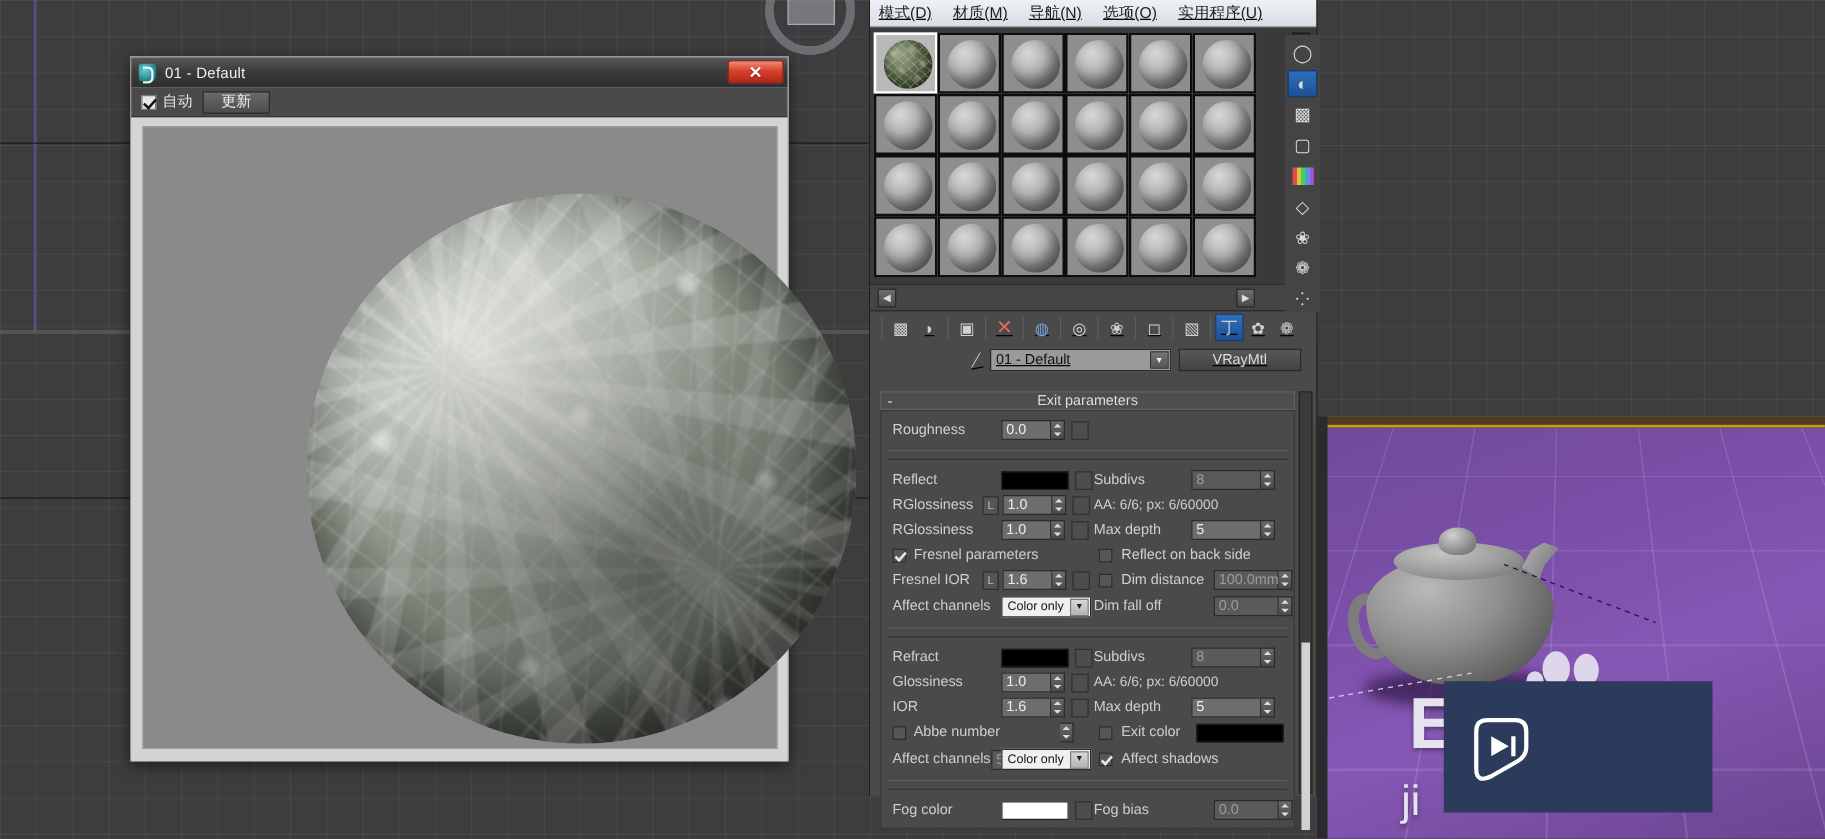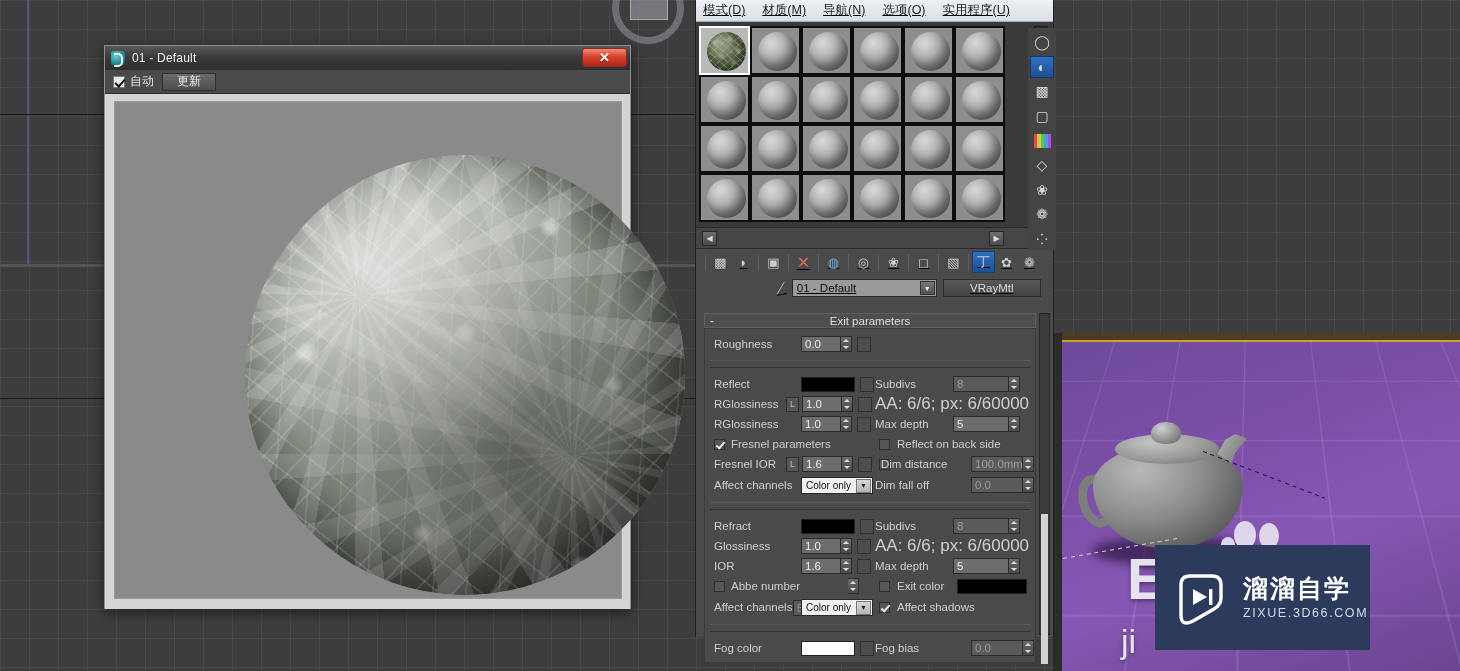--- a/index.html
+++ b/index.html
@@ -340,21 +340,21 @@
   .chk.on::after {
     content:""; position:absolute; left:3px; top:0px; width:3px; height:7px;
     border:solid #e8e8e8; border-width:0 2px 2px 0; transform:rotate(42deg);
   }
   .dd {
     width:72px; height:17px; background:#f0f0f0; border:1px solid #2a2a2a;
     display:flex; align-items:center; position:relative; cursor:pointer;
   }
   .dd span { font-size:10px; color:#111; padding-left:4px; }
   .dd .combo-arrow { background:linear-gradient(to bottom,#d8d8d8,#b4b4b4); border-color:#777; color:#222; }
-  .aa-note { font-size:17px; color:#cfcfcf; }
+  .aa-note { font-size:11px; color:#cfcfcf; }
 
   .panel-vscroll {
     position:absolute; right:3px; top:313px; width:11px; bottom:2px;
     background:#3b3b3b; border:1px solid #262626;
   }
   .pv-thumb { position:absolute; left:1px; top:200px; width:7px; height:150px; background:#d2d2d2; }
 
   .right-vtool {
     position:absolute; left:1028px; top:28px; width:28px; height:222px;
     background:#444; display:flex; flex-direction:column; align-items:center; padding-top:3px; gap:2px;
@@ -408,24 +408,20 @@
     <div class="scene-text" style="left:68px;top:289px;font-size:34px;font-weight:normal;">ji</div>
   </div>
 
   <div id="watermark">
     <div class="wm-logo">
       <svg width="58" height="58" viewBox="0 0 58 58">
         <path d="M10 16 Q10 7 19 7 L41 7 Q50 7 50 16 L50 29 Q50 36 43 40 L22 52 Q10 58 10 46 Z" fill="none" stroke="#ffffff" stroke-width="3.4" stroke-linejoin="round"></path>
         <path d="M22 20 L36 28 L22 36 Z" fill="#ffffff"></path>
         <rect x="38" y="20" width="3.4" height="16" fill="#ffffff"></rect>
       </svg>
-    </div>
-    <div>
-      <div class="wm-txt-cn">溜溜自学</div>
-      <div class="wm-txt-en">ZIXUE.3D66.COM</div>
     </div>
   </div>
 </div>
 
 <div id="preview-window">
   <div class="pw-titlebar">
     <div class="pw-icon"></div>
     <div class="pw-title">01 - Default</div>
     <div class="pw-close">✕</div>
   </div>
@@ -663,21 +659,21 @@
         <div class="lbtn">L</div>
         <div class="spin-field" style="margin-left:3px;">
           <div class="sfield" style="width:40px;">1.6</div>
           <div class="spin">
               <i class="up"></i>
               <i class="dn"></i>
             </div>
         </div>
         <div class="swatch-sm" style="margin-left:5px;"></div>
         <div class="chk" style="position:absolute;left:174px;"></div>
-        <div class="lbl" style="position:absolute;left:176px;">Dim distance</div>
+        <div class="lbl" style="position:absolute;left:192px;">Dim distance</div>
         <div class="spin-field" style="position:absolute;left:266px;">
           <div class="sfield dis" style="width:52px;">100.0mm</div>
           <div class="spin">
               <i class="up"></i>
               <i class="dn"></i>
             </div>
         </div>
       </div>
 
       <div class="row" style="height:22px;">

